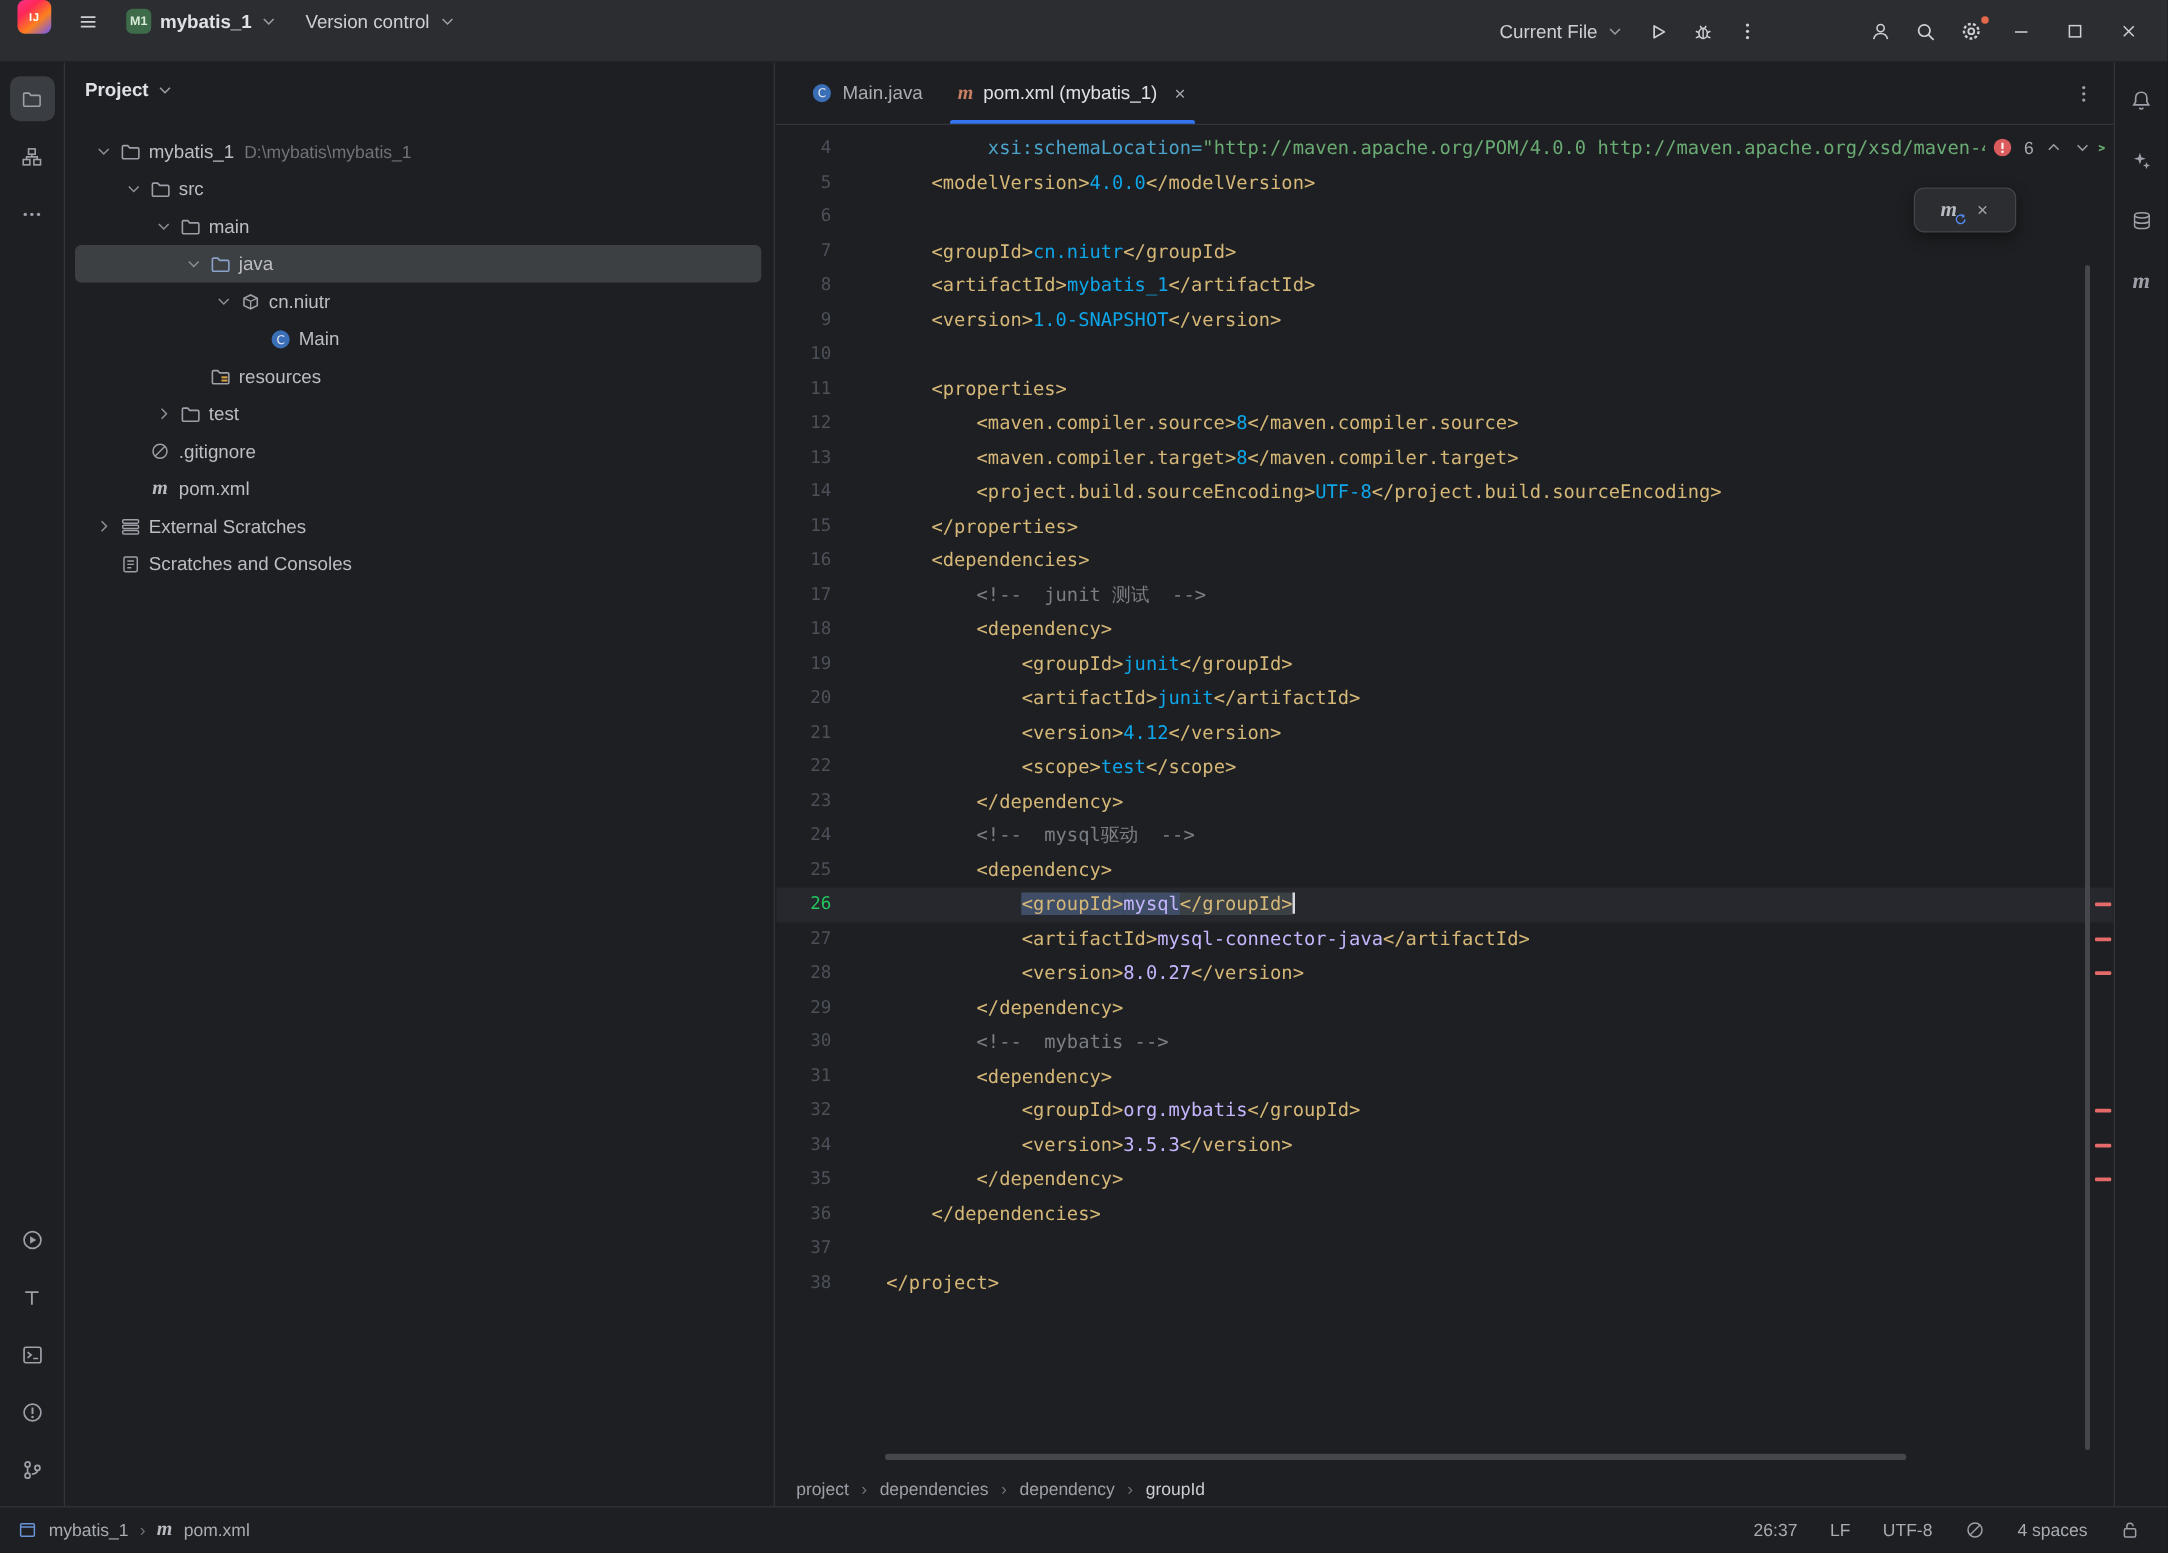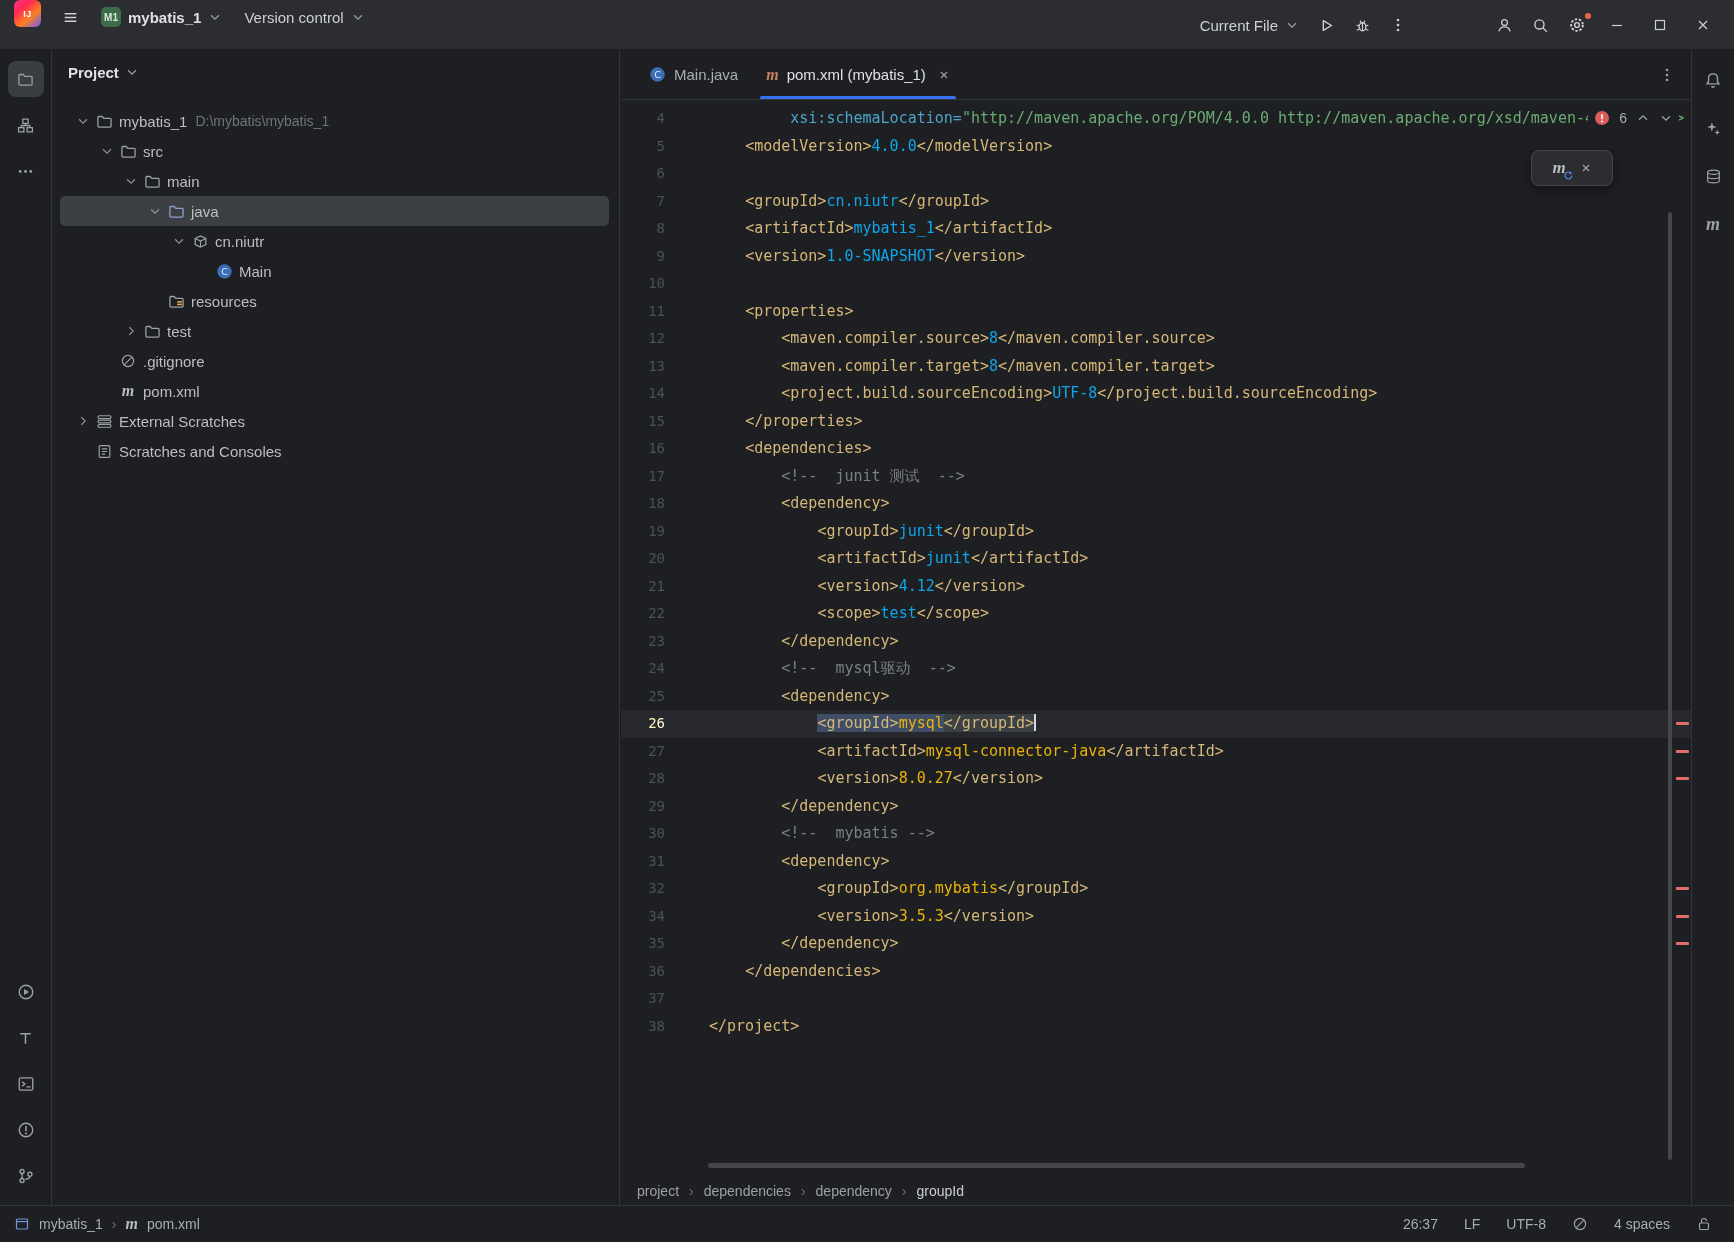--- a/index.html
+++ b/index.html
@@ -48,23 +48,23 @@
 .tab{height:100%;display:flex;align-items:center;gap:8px;padding:0 14px;color:#a8acb3;position:relative}
 .tab.active{color:#dfe1e5}
 .tab.active::after{content:"";position:absolute;left:8px;right:8px;bottom:0;height:3px;background:#3574f0;border-radius:2px 2px 0 0}
 .tab .mico{color:#c97f64}
 .tab-close{margin-left:4px;color:#9da0a8;display:inline-flex}
 .tabbar-kebab{margin-left:auto;padding-right:16px}
 .code{position:absolute;top:50px;left:0;right:0;bottom:29px;overflow:hidden;padding-top:5px;font-family:"DejaVu Sans Mono","DejaVu Sans",monospace;font-size:15px}
 .line{display:flex;height:27.5px;line-height:27.5px}
 .line.current{background:#26282e}
 .lnum{flex:0 0 44px;text-align:right;color:#4b5059;font-size:14px}
-.line.current .lnum{color:#fef9c3}
+.line.current .lnum{color:#22c55e}
 .ltext{margin-left:44px;white-space:pre}
-.tk-t{color:#d5b778}.tk-p{color:#0ea5e9}.tk-s{color:#6aab73}.tk-a{color:#4ba3c9}.tk-c{color:#7a7e85}.tk-e{color:#eab308}
+.tk-t{color:#d5b778}.tk-p{color:#0ea5e9}.tk-s{color:#6aab73}.tk-a{color:#4ba3c9}.tk-c{color:#7a7e85}.tk-e{color:#c4b5fd}
 .bg-sel{background:#3f4e66}
 .bg-tag{background:#3b4045}
 .caret{display:inline-block;width:1.5px;height:17px;background:#d6d9de;vertical-align:-3px}
 .inspect{position:absolute;top:5px;right:12px;height:26px;display:flex;align-items:center;gap:9px;background:#1e1f22;padding:0 6px;font-family:"Liberation Sans",sans-serif;font-size:14px;color:#a8acb3}
 .maven-popup{position:absolute;top:50px;right:78px;width:82px;height:36px;background:#2b2d30;border:1px solid #43454a;border-radius:8px;box-shadow:0 4px 12px rgba(0,0,0,.4);display:flex;align-items:center;justify-content:center;gap:14px;font-family:"Liberation Sans",sans-serif}
 .popup-m{position:relative;font-family:"Liberation Serif",serif;font-style:italic;font-weight:700;font-size:17px;color:#b8bcc2}
 .popup-refresh{position:absolute;right:-8px;bottom:-3px;color:#548af7}
 .vscroll{position:absolute;right:19px;top:112px;width:4px;height:948px;background:#45474c;border-radius:2px}
 .hscroll{position:absolute;left:87px;bottom:8px;width:817px;height:5px;background:#45474c;border-radius:3px}
 .emark{position:absolute;right:2px;width:13px;height:3px;background:#e56a6a;border-radius:1px}

